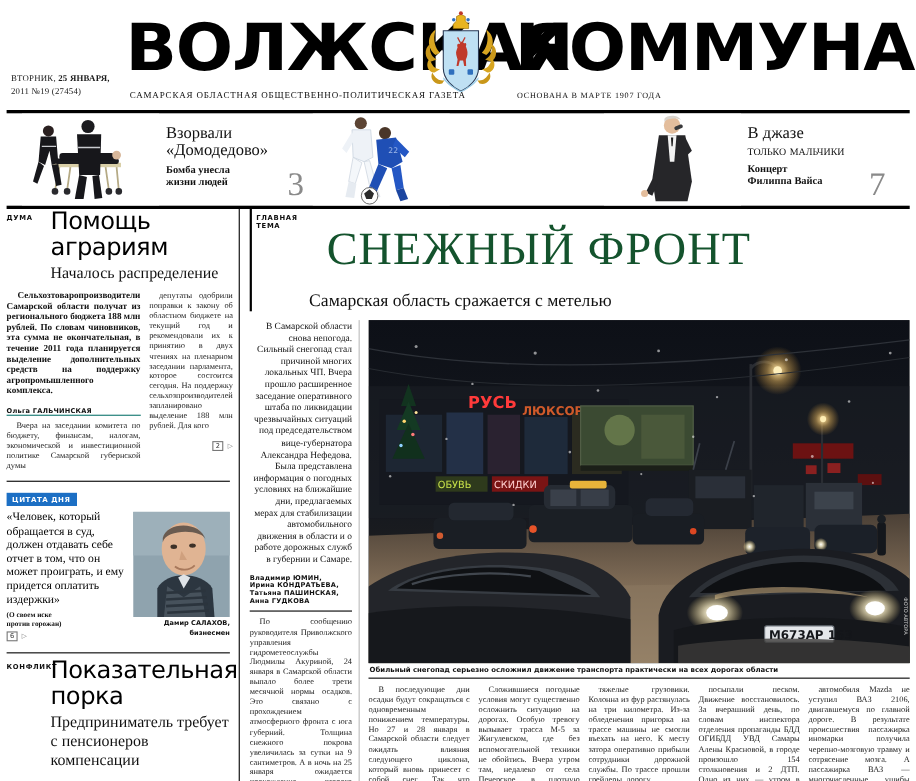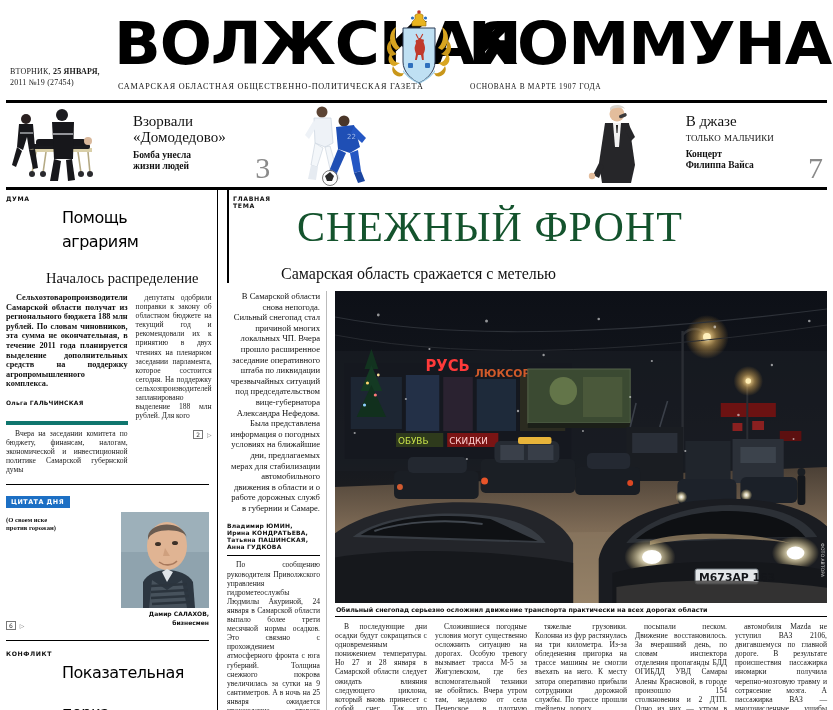--- a/index.html
+++ b/index.html
@@ -47,21 +47,21 @@
   .founded {
     position:absolute; left:360px; top:74px;
     font-family:"Liberation Serif", serif;
     font-size:7.4px; letter-spacing:.7px; color:#111;
     text-transform:uppercase;
     text-align:right;
   }
 
   
   .rule-thick { height:3px; background:#000; margin:0 6px; }
-  .teasers { display:flex; height:84px; margin:0 2px; position:relative; }
+  .teasers { display:flex; height:84px; margin:0 20px; position:relative; }
   .teaser { flex:1 1 0; display:flex; align-items:stretch; position:relative; overflow:hidden; }
   .teaser + .teaser { }
   .teaser-pic { width:125px; position:relative; overflow:hidden; flex:0 0 125px; }
   .teaser-txt { flex:1; padding:10px 4px 0 6px; position:relative; }
   .teaser-h1 { font-size:15px; line-height:16px; font-family:"Liberation Serif", serif; }
   .teaser-h2 { font-size:13.5px; line-height:15px; font-variant:small-caps; font-family:"Liberation Serif", serif; }
   .teaser-sub { font-size:9.5px; line-height:11px; font-weight:bold; margin-top:5px; font-family:"Liberation Serif", serif; }
   .teaser-num {
     position:absolute; right:8px; bottom:4px;
     font-size:30px; line-height:30px; color:#8a8a8a;
@@ -76,22 +76,22 @@
   .kicker {
     font-family:"DejaVu Sans", sans-serif;
     font-size:6.2px; font-weight:bold; letter-spacing:.6px;
     text-transform:uppercase; color:#111; padding-top:5px;
   }
   .sec-head { display:flex; gap:6px; }
   .sec-head .kicker { width:34px; flex:0 0 34px; }
 
   h1.art {
     font-family:"DejaVu Sans", sans-serif;
-    font-weight:normal; font-size:16px; line-height:24px;
-    margin:16px; letter-spacing:-.5px; color:#000;
+    font-weight:normal; font-size:22px; line-height:24px;
+    margin:0; letter-spacing:-.5px; color:#000;
   }
   h2.art {
     font-family:"Liberation Serif", serif;
     font-weight:normal; font-size:14.5px; line-height:17px;
     margin:3px 0 0 0; color:#111;
   }
 
   .lede {
     font-family:"Liberation Serif", serif;
     font-weight:bold; font-size:8.3px; line-height:9.6px;
@@ -330,37 +330,38 @@
         <div style="flex:1">
           <h1 class="art">Помощь аграриям</h1>
           <h2 class="art">Началось распределение</h2>
         </div>
       </div>
 
       <div class="cols2">
         <div>
           <div class="lede">Сельхозтоваропроизводители Самарской области получат из регионального бюджета 188 млн рублей. По словам чиновников, эта сумма не окончательная, в течение 2011 года планируется выделение дополнительных средств на поддержку агропромышленного комплекса.</div>
           <div class="byline">Ольга ГАЛЬЧИНСКАЯ</div>
-          <div style="border-top:4px solid #0f766e;margin-top:15px;padding-top:4px">
+          <div style="border-top:1px solid #0f766e;margin-top:0;padding-top:4px">
             <div class="bodytext">Вчера на заседании комитета по бюджету, финансам, налогам, экономической и инвестиционной политике Самарской губернской думы</div>
           </div>
         </div>
         <div>
           <div class="bodytext">депутаты одобрили поправки к закону об областном бюджете на текущий год и рекомендовали их к принятию в двух чтениях на пленарном заседании парламента, которое состоится сегодня. На поддержку сельхозпроизводителей запланировано выделение 188 млн рублей. Для кого</div>
           <div style="text-align:right;margin-top:3px">
             <span class="pagebox">2</span>
             <span style="font-size:6px;color:#777">▷</span>
           </div>
         </div>
       </div>
 
       <div class="quotebox">
         <span class="tag-blue">ЦИТАТА ДНЯ</span>
         <div class="quote-flex">
           <div style="flex:1">
+            <div class="quote-text">«Человек, который обращается в суд, должен отдавать себе отчет в том, что он может проиграть, и ему придется оплатить издержки»</div>
             <div class="quote-note">(О своем иске</div>
             <div class="quote-note" style="margin-top:0">против горожан)</div>
           </div>
           <div style="flex:0 0 88px">
             <div class="quote-photo">
               <svg viewBox="0 0 88 96" width="88" height="96">
                 <rect width="88" height="96" fill="#8fa3ae"></rect>
                 <rect x="0" y="0" width="88" height="40" fill="#9db0ba"></rect>
                 <ellipse cx="46" cy="34" rx="20" ry="24" fill="#e0b493"></ellipse>
                 <path d="M27 24 C30 9,62 8,66 26 C64 16,30 15,27 28 Z" fill="#6a5b50"></path>

